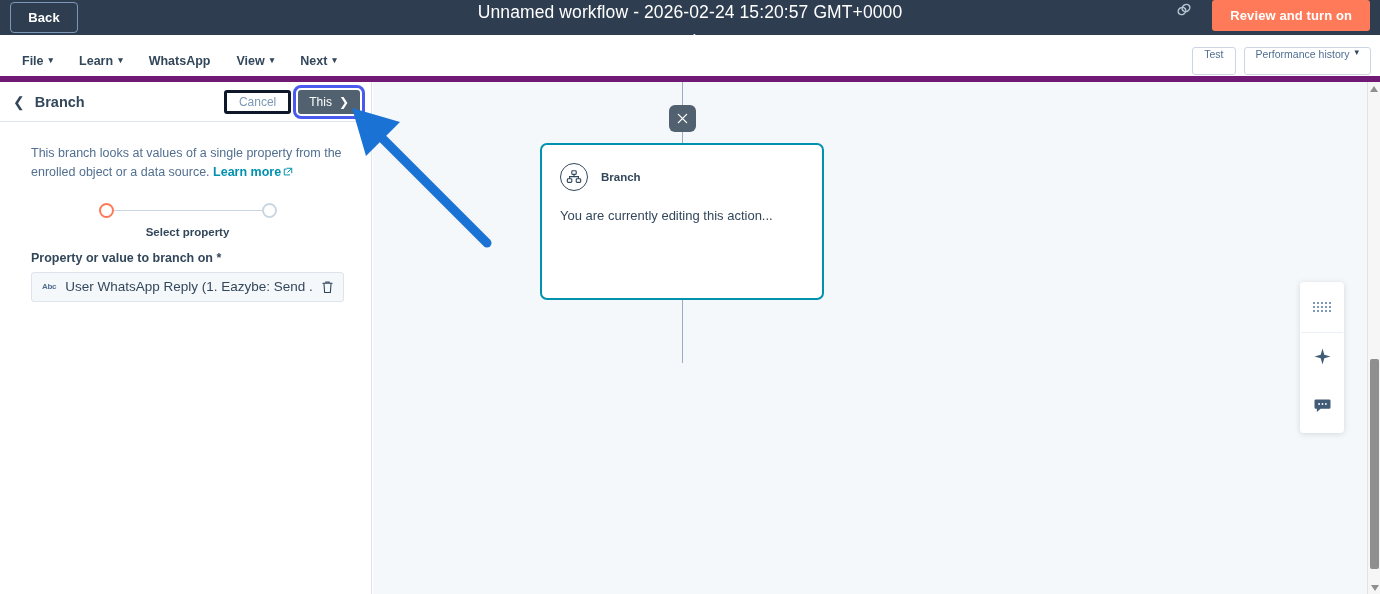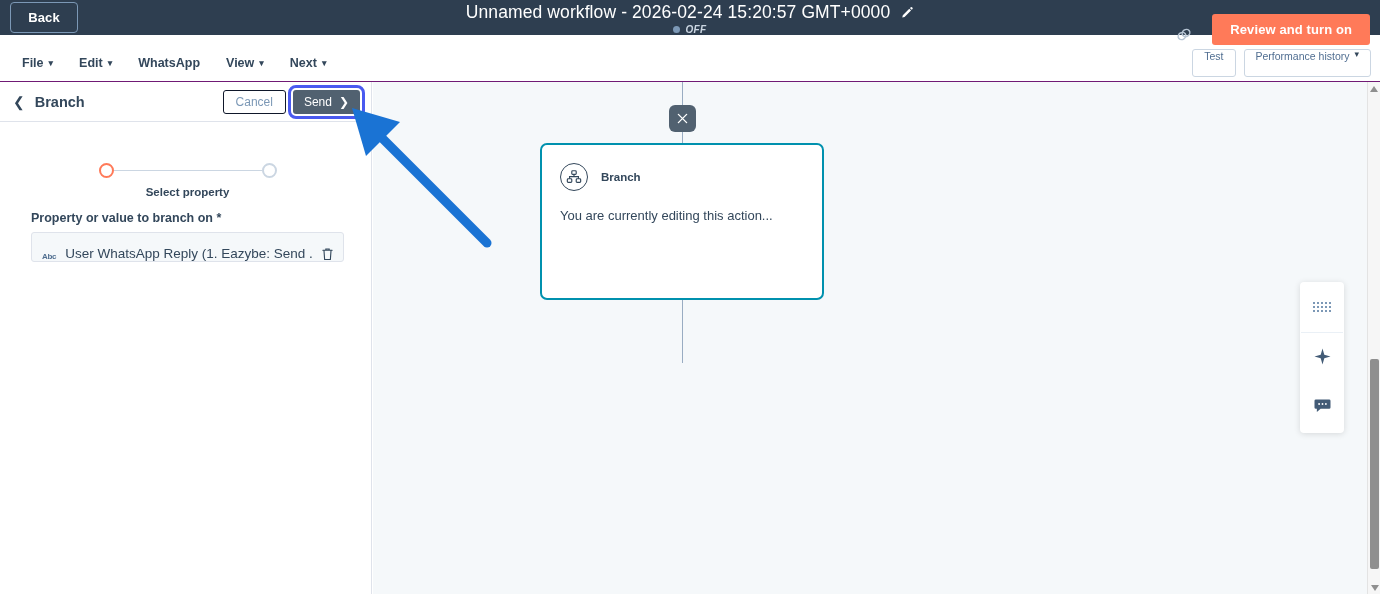--- a/index.html
+++ b/index.html
@@ -22,39 +22,39 @@
     background: transparent; color: #ffffff;
     font-size: 13px; font-weight: bold; letter-spacing: .1px;
     display: flex; align-items: center; justify-content: center;
     cursor: pointer;
   }
   .title-wrap {
     position: absolute; left: 0; right: 0; top: 2px;
     display: flex; flex-direction: column; align-items: center;
     pointer-events: none;
   }
-  .wf-title-row { display: flex; align-items: center; gap: 10px; pointer-events: auto; }
+  .wf-title-row { display: flex; align-items: center; gap: 10px; pointer-events: auto; flex-direction: column; }
   .wf-title { color: #ffffff; font-size: 17.5px; letter-spacing: .1px; }
   .pencil-icon { width: 14px; height: 14px; cursor: pointer; }
   .wf-status { display: flex; align-items: center; gap: 5px; margin-top: 1px; pointer-events: auto; font-style: italic; }
   .status-dot { width: 7px; height: 7px; border-radius: 50%; background: #7c98b6; }
   .status-text { color: #cbd6e2; font-size: 10px; font-weight: bold; letter-spacing: .4px; }
 
-  .top-right { position: absolute; right: 10px; top: 0; height: 45px; display: flex; align-items: flex-end; gap: 18px; }
+  .top-right { position: absolute; right: 10px; top: 0; height: 45px; display: flex; align-items: flex-start; gap: 18px; }
   .chain-icon { width: 20px; height: 20px; cursor: pointer; }
   .review-btn {
     background: #ff7a59; color: #ffffff; border: none; border-radius: 3px;
     height: 31px; padding: 0 18px; font-size: 13px; font-weight: bold;
     letter-spacing: .1px; cursor: pointer;
   }
 
   
   .menubar {
     position: absolute; top: 45px; left: 0; width: 1380px; height: 37px;
-    background: #ffffff; border-bottom: 1px solid #701a75;
+    background: #ffffff; border-bottom: 6px solid #701a75;
     display: flex; align-items: center;
   }
   .menu-items { display: flex; align-items: center; padding-left: 22px; gap: 26px; }
   .menu-item {
     display: flex; align-items: center; gap: 5px;
     font-size: 12.5px; font-weight: bold; color: #33475b; cursor: pointer;
   }
   .caret { font-size: 9px; color: #33475b; line-height: 1; }
   .menubar-right { position: absolute; right: 9px; display: flex; align-items: center; gap: 8px; }
   .mini-btn {
@@ -68,21 +68,21 @@
     position: absolute; top: 82px; left: 0; width: 372px; height: 512px;
     background: #ffffff; border-right: 1px solid #dfe3eb;
   }
   .lp-header {
     height: 40px; display: flex; align-items: center;
     border-bottom: 1px solid #dfe3eb; padding: 0 11px 0 13px;
   }
   .chev-left { font-size: 14px; color: #33475b; margin-right: 10px; cursor: pointer; }
   .lp-title { font-size: 14.5px; font-weight: bold; color: #33475b; flex: 1; }
   .cancel-btn {
-    border: 1px solid #0f172a; border-radius: 3px; background: #ffffff;
+    border: 3px solid #0f172a; border-radius: 3px; background: #ffffff;
     color: #7c98b6; font-size: 12px; height: 24px; padding: 0 12px;
     margin-right: 7px; cursor: pointer;
   }
   .next-wrap { position: relative; }
   .next-btn {
     background: #516170; border: none; border-radius: 3px;
     color: #ffffff; font-size: 12px; height: 24px; padding: 0 11px;
     display: flex; align-items: center; gap: 7px; cursor: pointer;
     outline: 3px solid #4a5af0; outline-offset: 2px;
   }
@@ -97,21 +97,21 @@
   .step-dot { width: 15px; height: 15px; border-radius: 50%; background: #ffffff; }
   .step-dot.active { border: 2px solid #ff7a59; }
   .step-dot.idle { border: 2px solid #cbd6e2; }
   .step-line { width: 148px; height: 1px; background: #cbd6e2; }
   .step-label { text-align: center; font-size: 11.5px; font-weight: bold; color: #33475b; margin-top: 8px; }
 
   .field-label { font-size: 12.5px; font-weight: bold; color: #33475b; margin-top: 13px; }
   .prop-field {
     margin-top: 7px; height: 30px; background: #f5f8fa;
     border: 1px solid #dfe3eb; border-radius: 3px;
-    display: flex; align-items: flex-end; padding: 0 9px 0 10px; gap: 9px;
+    display: flex; align-items: center; padding: 0 9px 0 10px; gap: 9px;
     cursor: pointer;
   }
   .abc-icon { font-size: 8px; font-weight: bold; color: #516f90; letter-spacing: -.3px; }
   .prop-text { flex: 1; font-size: 13.5px; color: #33475b; white-space: nowrap; overflow: hidden; }
   .trash-icon { width: 13px; height: 14px; cursor: pointer; }
 
   
   .canvas {
     position: absolute; top: 82px; left: 373px; width: 994px; height: 512px;
     background: #f5f8fa; overflow: hidden;
@@ -202,21 +202,21 @@
     </div>
   </div>
 
   <div class="menubar">
     <div class="menu-items">
       <div class="menu-item">
         <span>File</span>
         <span class="caret">▾</span>
       </div>
       <div class="menu-item">
-        <span>Edit</span>
+        <span>Learn</span>
         <span class="caret">▾</span>
       </div>
       <div class="menu-item">
         <span>WhatsApp</span>
       </div>
       <div class="menu-item">
         <span>View</span>
         <span class="caret">▾</span>
       </div>
       <div class="menu-item">
@@ -235,27 +235,36 @@
     </div>
   </div>
 
   <div class="leftpanel">
     <div class="lp-header">
       <span class="chev-left">❮</span>
       <span class="lp-title">Branch</span>
       <button class="cancel-btn">Cancel</button>
       <div class="next-wrap">
         <button class="next-btn">
-          <span>Send</span>
+          <span>This</span>
           <span>❯</span>
         </button>
       </div>
     </div>
 
     <div class="lp-body">
+      <div class="lp-desc">
+        <span>This branch looks at values of a single property from the enrolled object or a data source. </span><a class="lp-link">Learn more</a><span class="ext-icon">
+          <svg width="10" height="10" viewBox="0 0 12 12">
+              <path d="M4.5 1.5h6v6" fill="none" stroke="#0091ae" stroke-width="1.2"></path>
+              <path d="M10 2L5.4 6.6" stroke="#0091ae" stroke-width="1.2"></path>
+              <path d="M8.5 9.5h-7v-7h3" fill="none" stroke="#0091ae" stroke-width="1.2"></path>
+            </svg>
+        </span>
+      </div>
 
       <div class="stepper">
         <span class="step-dot active"></span>
         <span class="step-line"></span>
         <span class="step-dot idle"></span>
       </div>
       <div class="step-label">Select property</div>
 
       <div class="field-label">Property or value to branch on *</div>
       <div class="prop-field">

